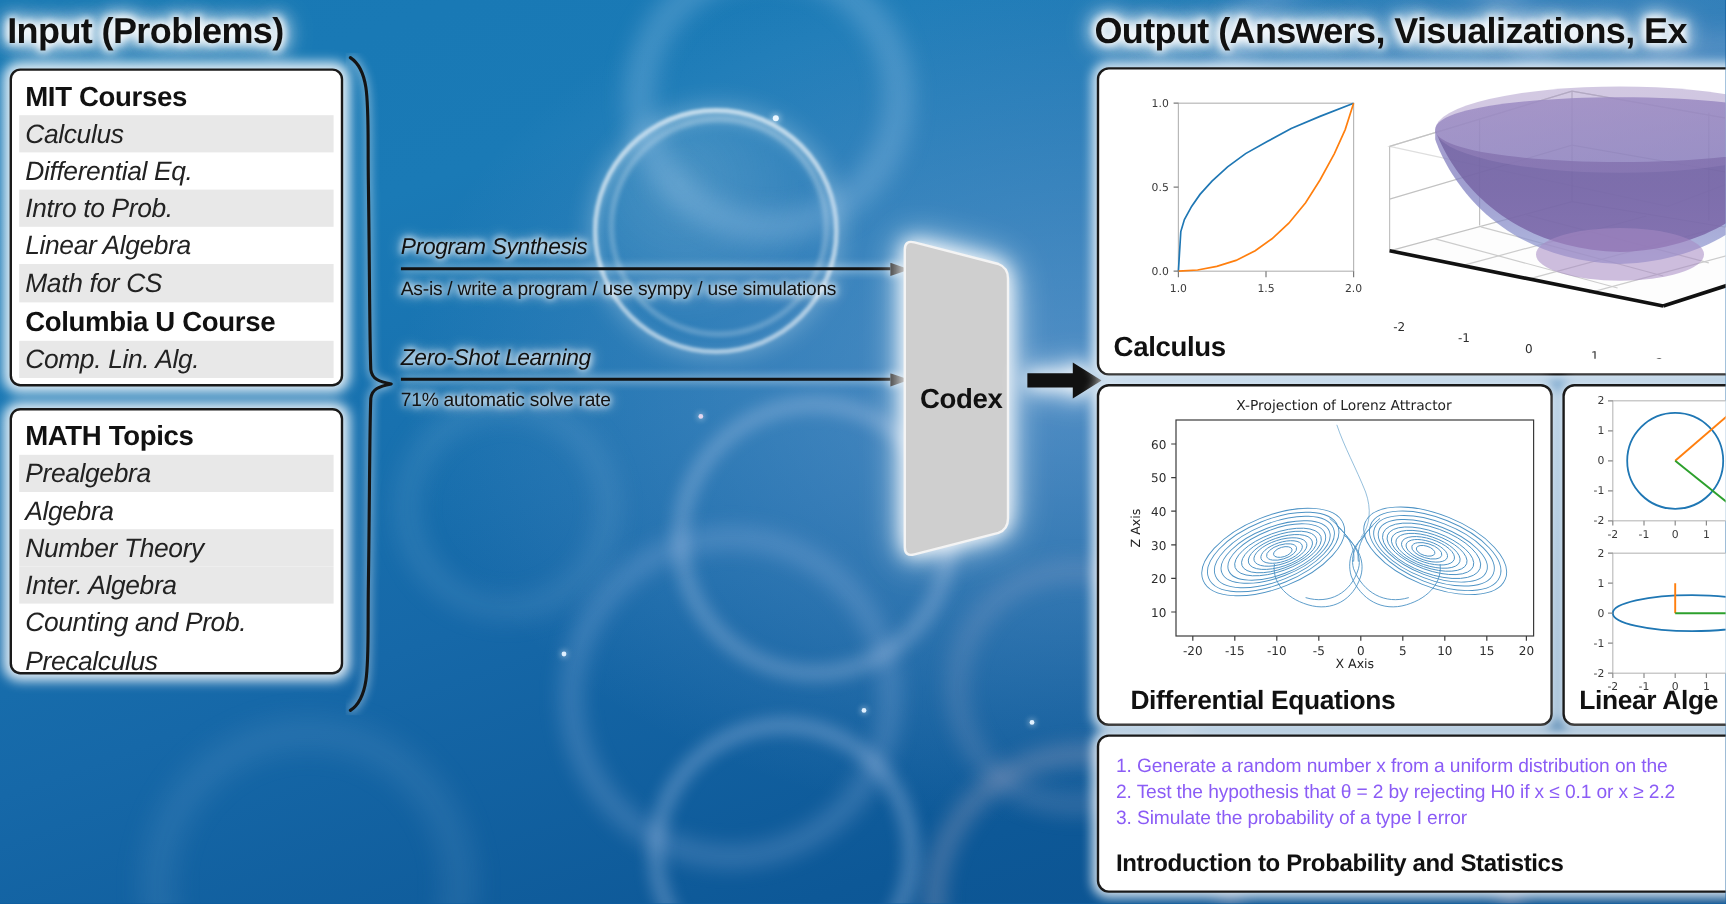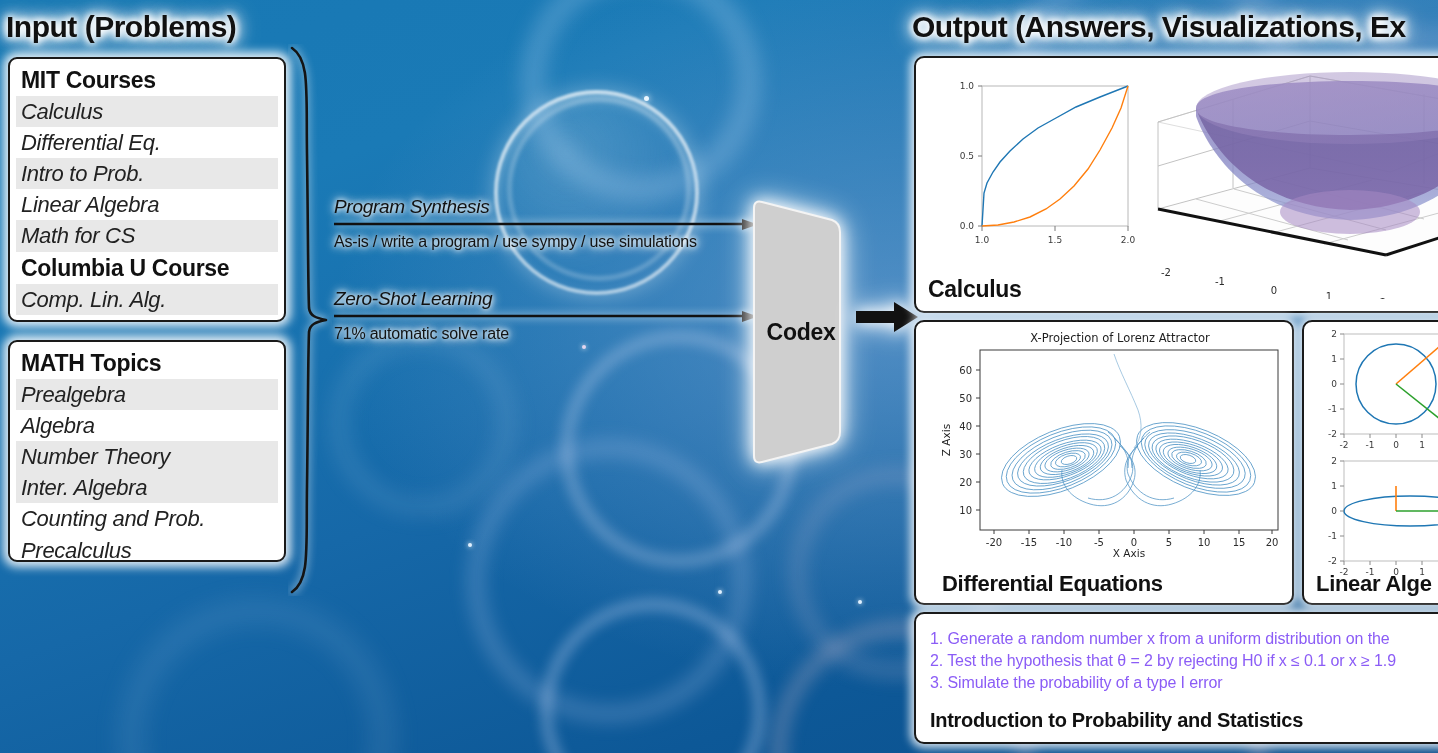--- a/index.html
+++ b/index.html
@@ -433,19 +433,19 @@
       <text class="tick" x="86" y="122" text-anchor="middle">0</text>
       <text class="tick" x="112" y="122" text-anchor="middle">1</text>
     </svg>
 
     <div class="card-title" id="t-lin">Linear Alge</div>
   </div>
 
   <div class="card" id="card-prob">
     <div id="prob-list">
       <div class="prob-line">1. Generate a random number x from a uniform distribution on the</div>
-      <div class="prob-line">2. Test the hypothesis that θ = 2 by rejecting H0 if x ≤ 0.1 or x ≥ 1.9</div>
+      <div class="prob-line">2. Test the hypothesis that θ = 2 by rejecting H0 if x ≤ 0.1 or x ≥ 2.2</div>
       <div class="prob-line">3. Simulate the probability of a type I error</div>
     </div>
     <div class="card-title" id="t-prob">Introduction to Probability and Statistics</div>
   </div>
 
 </div>
 
 </body></html>

